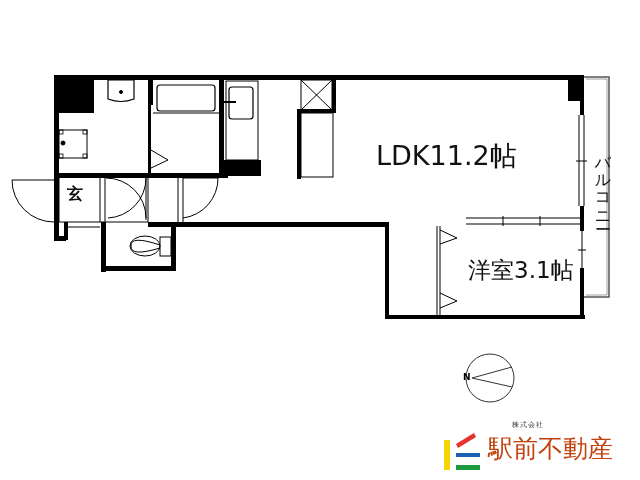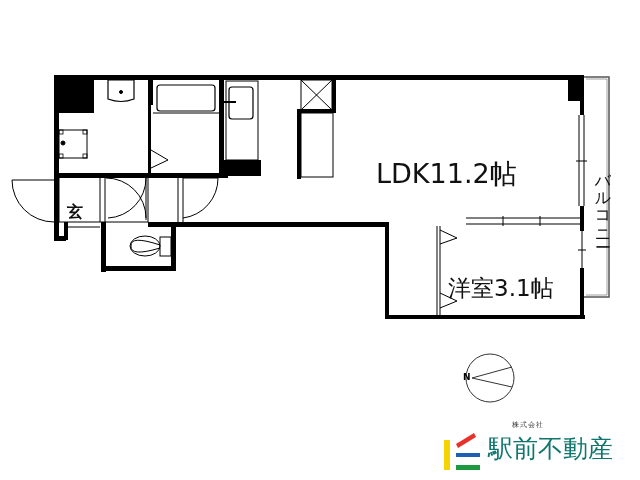--- a/index.html
+++ b/index.html
@@ -1,26 +1,26 @@
 <!DOCTYPE html>
 <html><head>
 <meta charset="utf-8">
 <style>
   html, body { margin: 0; padding: 0; background: #ffffff; }
   body { width: 640px; height: 480px; position: relative; overflow: hidden; font-family: "DejaVu Sans", sans-serif; }
   #plan { position: absolute; left: 0; top: 0; width: 640px; height: 480px; }
-  .room-label { position: absolute; color: #111; white-space: nowrap; font-family: "DejaVu Sans", sans-serif; margin-top: 18px; }
+  .room-label { position: absolute; color: #111; white-space: nowrap; font-family: "DejaVu Sans", sans-serif; }
   #ldk-label { left: 376px; top: 138px; font-size: 27px; letter-spacing: 0px; }
-  #yoshitsu-label { left: 448px; top: 255px; font-size: 23px; }
+  #yoshitsu-label { left: 468px; top: 255px; font-size: 23px; }
   #genkan-label { left: 67px; top: 184px; font-size: 16px; font-weight: bold; }
   #balcony-label { left: 592px; top: 144px; font-size: 16px; writing-mode: vertical-rl; letter-spacing: 1px; }
   #compass-n { position: absolute; left: 463px; top: 372px; font-size: 9px; font-weight: bold; }
   #logo { position: absolute; left: 444px; top: 418px; width: 190px; height: 55px; }
   #logo-small { position: absolute; left: 68px; top: 2px; font-size: 7px; font-weight: normal; color: #333; letter-spacing: 1px; }
-  #logo-name { position: absolute; left: 44px; top: 14px; font-size: 25px; color: #0f766e; letter-spacing: 0px; font-family: "DejaVu Serif", serif; }
+  #logo-name { position: absolute; left: 44px; top: 14px; font-size: 25px; color: #c2410c; letter-spacing: 0px; font-family: "DejaVu Serif", serif; }
 </style>
 </head>
 <body>
 
 <svg id="plan" viewBox="0 0 640 480" xmlns="http://www.w3.org/2000/svg">
   <g fill="none" stroke="#000">
 
     <rect x="54" y="75" width="530" height="5" fill="#000" stroke="none"></rect>
 
     <rect x="54" y="75" width="40" height="38" fill="#000" stroke="none"></rect>

